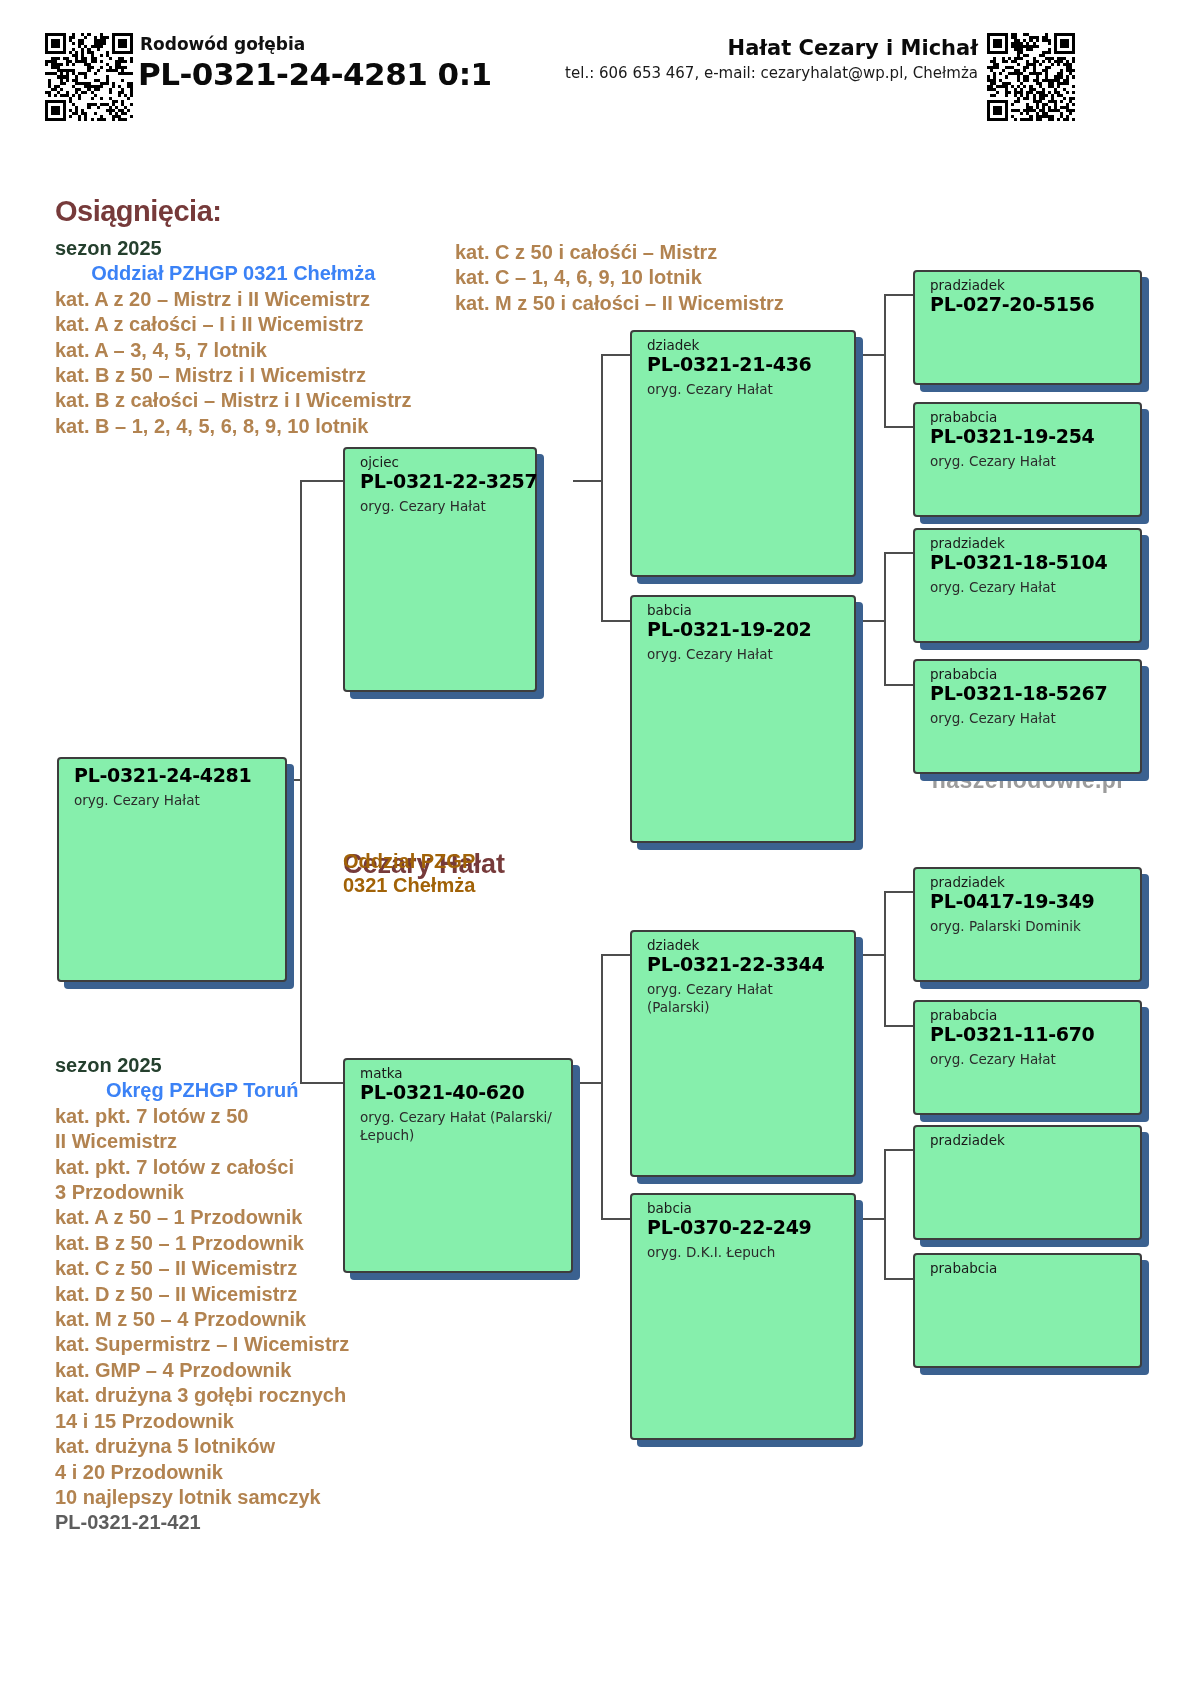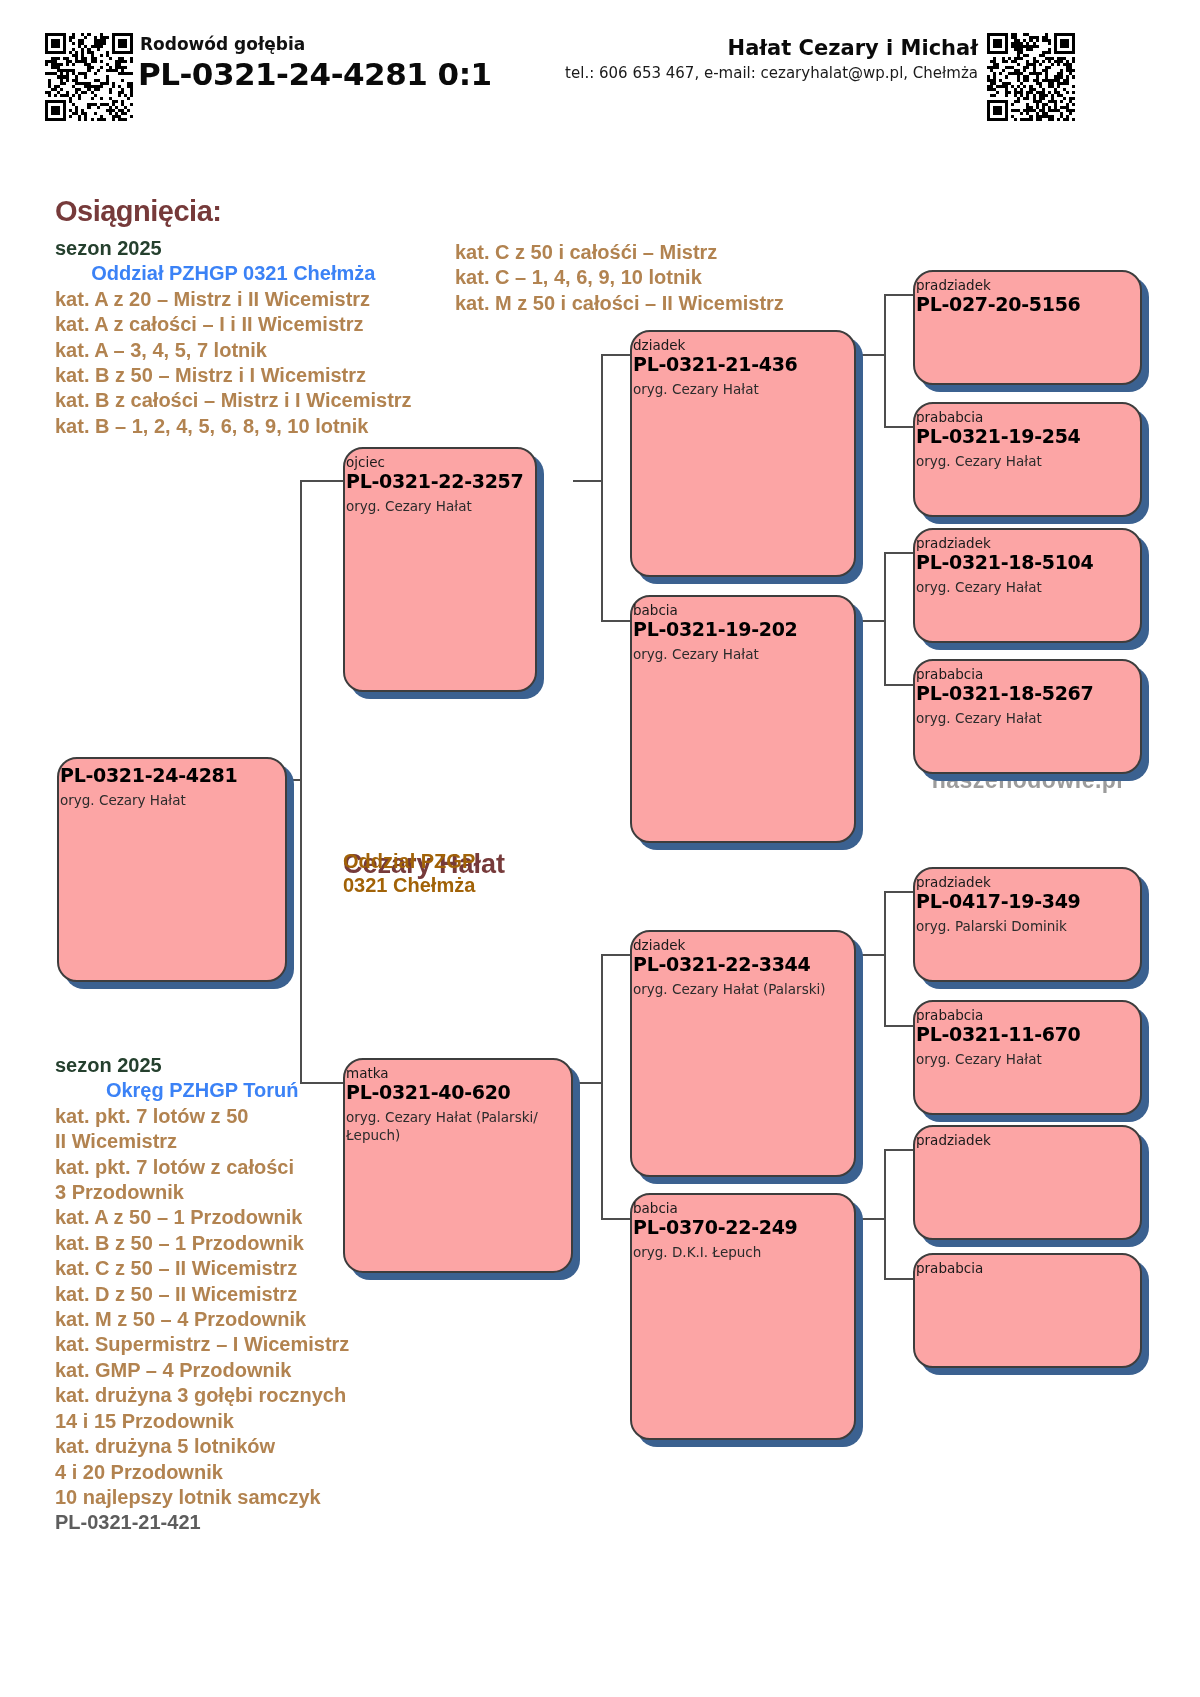--- a/index.html
+++ b/index.html
@@ -28,22 +28,22 @@
   .owner-div{position:absolute;left:343px;top:849px;font-family:"Liberation Sans",sans-serif;
              font-size:20px;line-height:24px;font-weight:bold;color:#a16207;white-space:nowrap;}
 
   
   .wm{position:absolute;left:900px;top:748px;width:255px;text-align:center;
       font-family:"Liberation Sans",sans-serif;color:#909090;}
   .wm .wm1{font-size:15px;font-weight:bold;line-height:19px;}
   .wm .wm2{font-size:23px;font-weight:bold;color:#9c9c9c;line-height:26px;letter-spacing:0.5px;}
 
   
-  .pbox{position:absolute;background:#fca5a5;border:2px solid #3d3d3d;border-radius:20px;
-        box-shadow:7px 7px 0 #3b6190;box-sizing:border-box;padding:5px 1px;}
+  .pbox{position:absolute;background:#86efac;border:2px solid #3d3d3d;border-radius:4px;
+        box-shadow:7px 7px 0 #3b6190;box-sizing:border-box;padding:5px 15px;}
   .pbox .lbl{font-size:13.5px;color:#1a1a1a;line-height:1.2;}
   .pbox .ring{font-size:19px;font-weight:bold;color:#000;line-height:1.25;letter-spacing:-0.3px;white-space:nowrap;}
   .pbox .orig{font-size:13.5px;color:#2b2b2b;line-height:1.35;margin-top:3px;}
 
   
   .cline{position:absolute;background:#4d4d4d;}
 </style>
 </head>
 <body>
 

